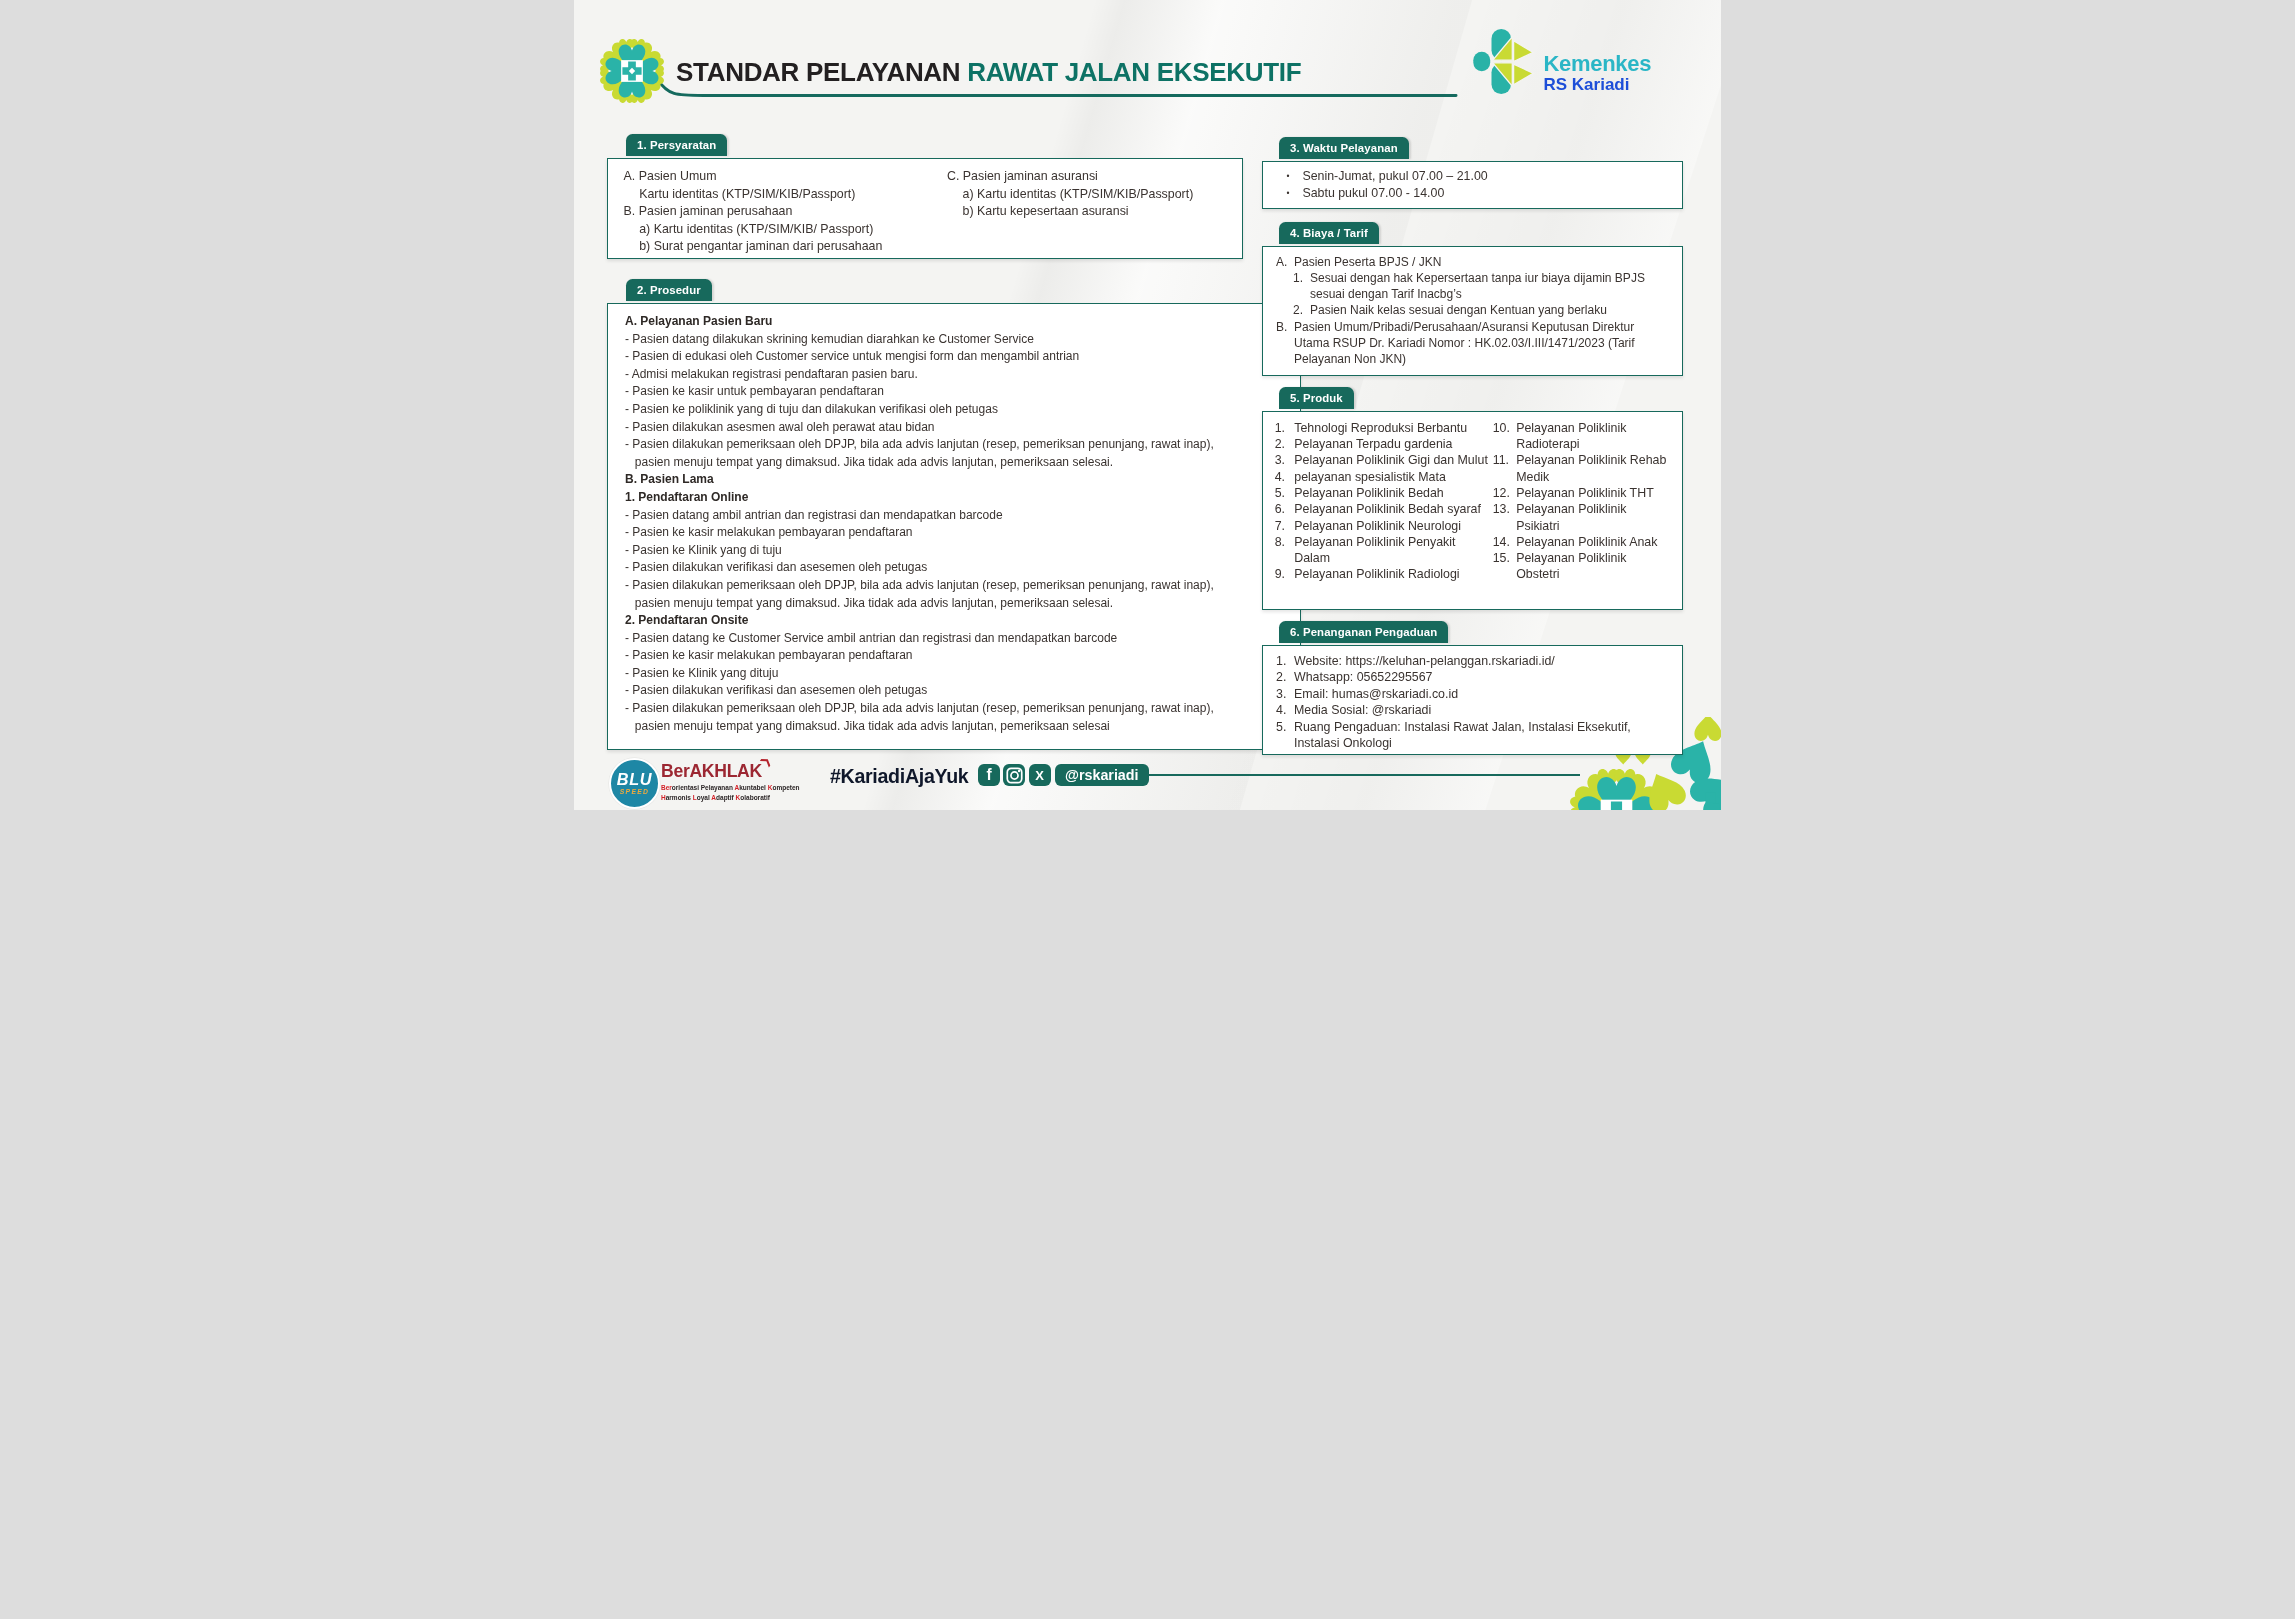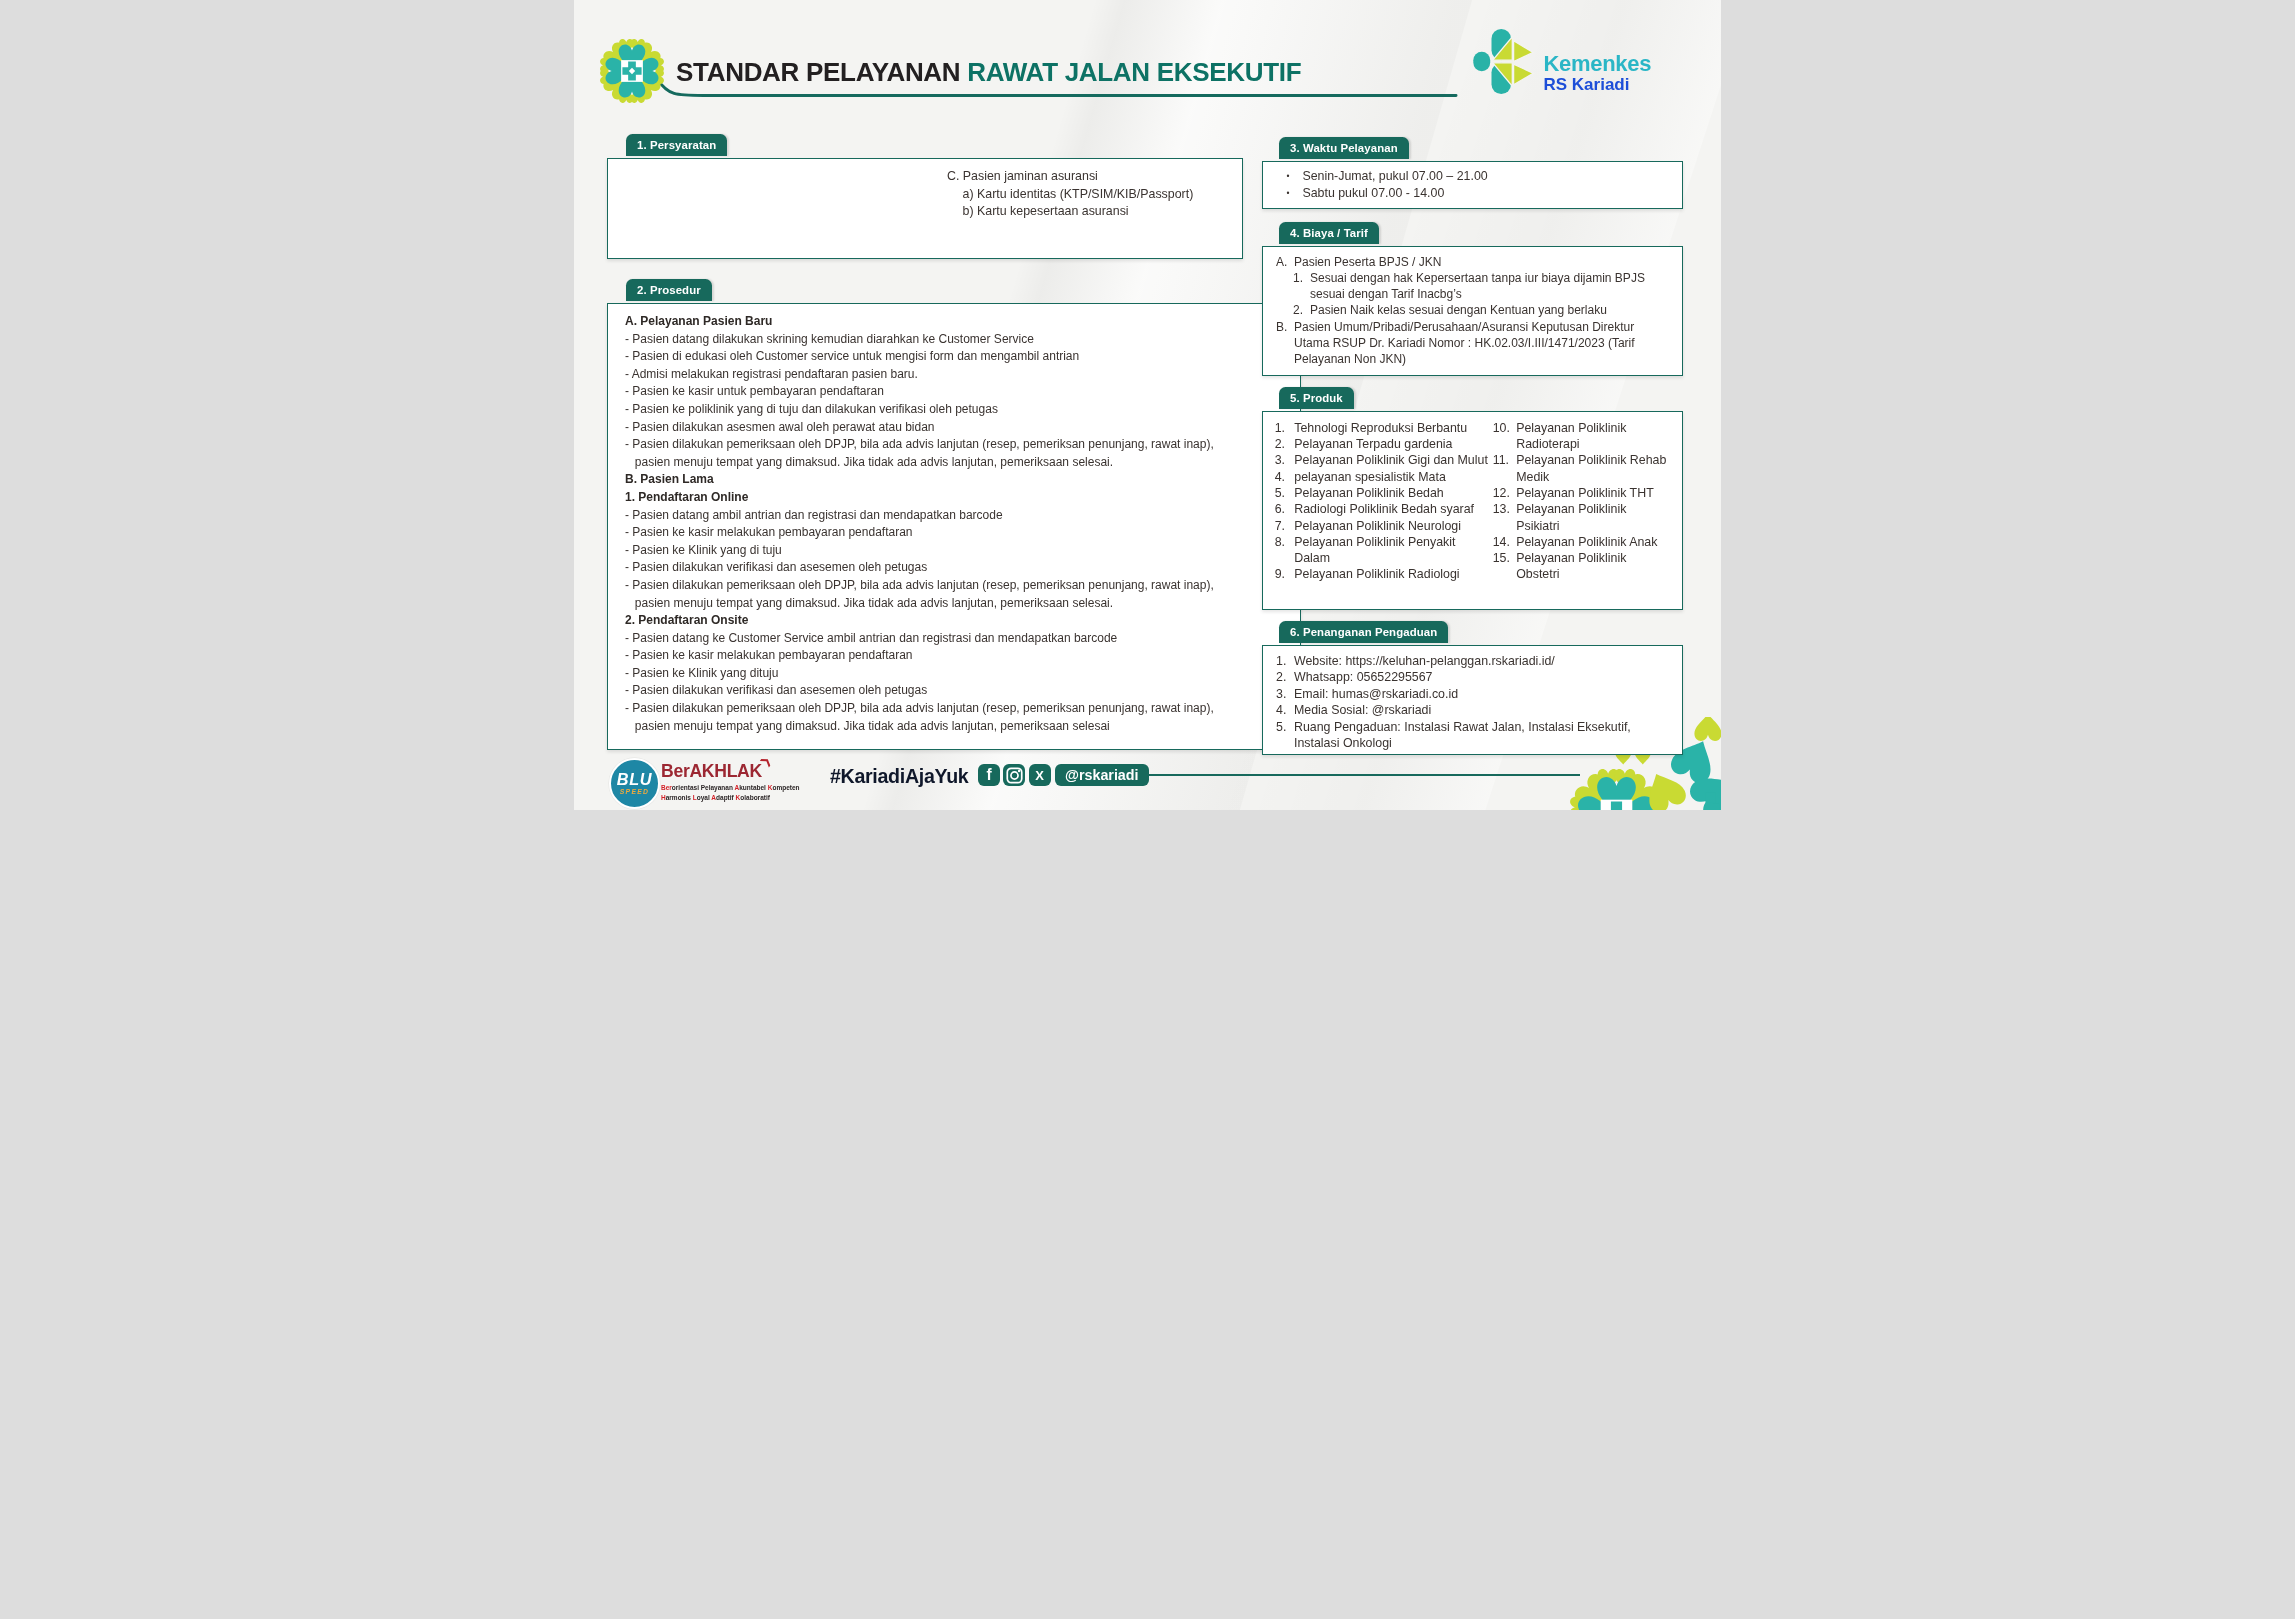--- a/index.html
+++ b/index.html
@@ -140,20 +140,27 @@
       <polygon points="64,54 94,68 64,86" fill="#c9da33" stroke="#f4f4f2" stroke-width="2"></polygon>
     </svg>
     <div class="brand-text">
       <div class="brand-top">Kemenkes</div>
       <div class="brand-bottom">RS Kariadi</div>
     </div>
   </div>
 
   <div class="badge" id="badge-persyaratan">1. Persyaratan</div>
   <div class="box" id="box-persyaratan">
+    <div class="persy-col" id="persy-left">
+        <div class="prow ind0">A. Pasien Umum</div>
+        <div class="prow ind1">Kartu identitas (KTP/SIM/KIB/Passport)</div>
+        <div class="prow ind0">B. Pasien jaminan perusahaan</div>
+        <div class="prow ind1">a) Kartu identitas (KTP/SIM/KIB/ Passport)</div>
+        <div class="prow ind1">b) Surat pengantar jaminan dari perusahaan</div>
+      </div>
     <div class="persy-col" id="persy-right">
         <div class="prow ind0">C. Pasien jaminan asuransi</div>
         <div class="prow ind1">a) Kartu identitas (KTP/SIM/KIB/Passport)</div>
         <div class="prow ind1">b) Kartu kepesertaan asuransi</div>
       </div>
   </div>
 
   <div class="badge" id="badge-prosedur">2. Prosedur</div>
   <div class="box" id="box-prosedur">
     <div id="prosedur-lines">
@@ -236,21 +243,21 @@
           <div class="krow">
             <div class="knum">4.</div>
             <div class="ktext">pelayanan spesialistik Mata</div>
           </div>
           <div class="krow">
             <div class="knum">5.</div>
             <div class="ktext">Pelayanan Poliklinik Bedah</div>
           </div>
           <div class="krow">
             <div class="knum">6.</div>
-            <div class="ktext">Radiologi Poliklinik Bedah syaraf</div>
+            <div class="ktext">Pelayanan Poliklinik Bedah syaraf</div>
           </div>
           <div class="krow">
             <div class="knum">7.</div>
             <div class="ktext">Pelayanan Poliklinik Neurologi</div>
           </div>
           <div class="krow">
             <div class="knum">8.</div>
             <div class="ktext">Pelayanan Poliklinik Penyakit Dalam</div>
           </div>
           <div class="krow">

